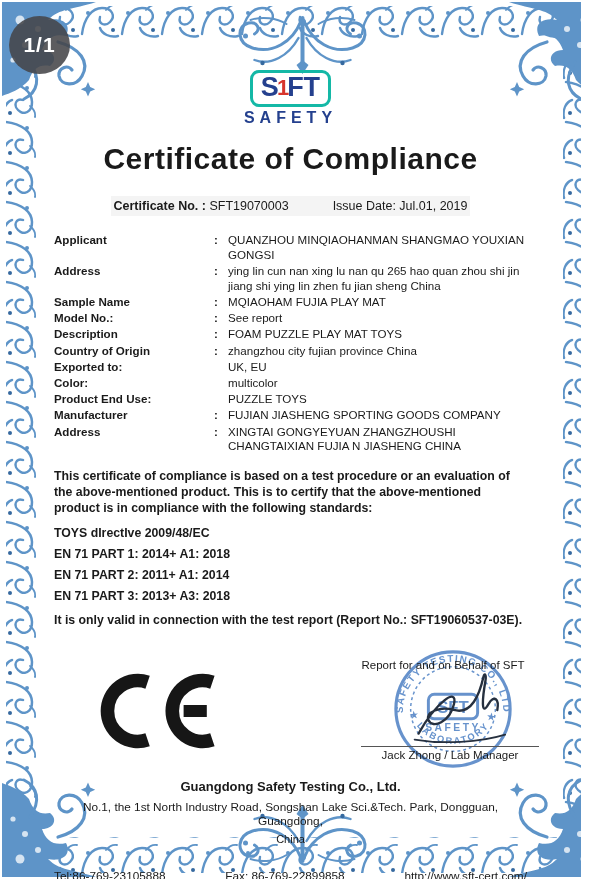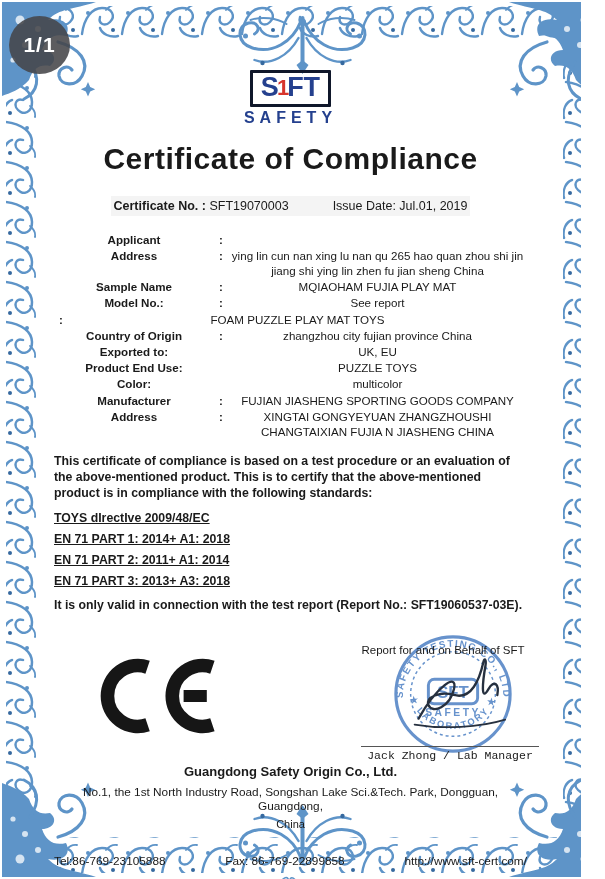--- a/index.html
+++ b/index.html
@@ -6,49 +6,49 @@
   .page{position:relative;width:581px;height:879px;background:#fff;overflow:hidden;
         font-family:"Liberation Sans",sans-serif;color:#1a1a1a;}
   .border-svg{position:absolute;left:0;top:0;z-index:0;}
   .badge{position:absolute;left:9px;top:16px;width:61px;height:58px;border-radius:50%;
          background:rgba(70,70,73,.88);color:#fff;display:flex;align-items:center;justify-content:center;
          font-size:21px;font-weight:bold;z-index:5;letter-spacing:1px;}
   .content{position:absolute;left:54px;right:54px;top:50px;bottom:46px;z-index:2;}
 
   
   .logo-wrap{text-align:center;padding-top:20px;line-height:1;}
-  .logo-box{display:inline-block;border:3px solid #0f172a;border-radius:1px;padding:1px 8px 3px 8px;}
+  .logo-box{display:inline-block;border:3px solid #14b8a6;border-radius:9px;padding:1px 8px 3px 8px;}
   .logo-box .l{font-weight:bold;font-size:27px;color:#24408e;letter-spacing:0px;}
   .logo-box .one{color:#d7352c;font-size:22px;font-weight:bold;margin:0 -2px;position:relative;top:-1px;}
   .logo-sub{margin-top:3px;font-weight:bold;color:#24408e;font-size:16px;letter-spacing:5px;}
 
   .title{margin-top:16px;text-align:center;font-size:30px;font-weight:bold;letter-spacing:.5px;}
   .certline{margin-top:20px;text-align:center;font-size:12.5px;background:rgba(235,235,235,.55);
             display:flex;justify-content:center;gap:44px;padding:3px 0;width:76%;margin-left:auto;margin-right:auto;}
   .certline b{font-weight:bold;}
 
   
   .fields{margin-top:17px;font-size:11.6px;line-height:1.27;}
-  .f-row{display:flex;margin-bottom:1.5px;text-align:center;}
+  .f-row{display:flex;margin-bottom:1.5px;}
   .f-label{width:160px;font-weight:bold;flex:none;}
   .f-sep{width:14px;flex:none;font-weight:bold;}
   .f-value{flex:1;}
 
   .statement{margin-top:15px;font-weight:bold;font-size:12.3px;line-height:1.3;padding-right:2px;}
   .standards{margin-top:6px;}
-  .standard-item{font-weight:bold;font-size:12.3px;line-height:21px;text-decoration:underline;}
+  .standard-item{font-weight:bold;font-size:12.3px;line-height:21px;}
   .validity{margin-top:6px;font-weight:bold;font-size:12.3px;}
 
   
   .sigrow{position:relative;margin-top:28px;height:122px;}
   .ce{position:absolute;left:40px;top:16px;}
   .signedfor{position:absolute;right:-6px;top:4px;font-size:11.5px;width:180px;text-align:center;z-index:2;}
   .stamp{position:absolute;right:10px;top:-10px;z-index:1;}
-  .sigline{position:absolute;right:-12px;top:106px;width:178px;border-top:1.2px solid #555;
-           text-align:center;font-size:11.5px;padding-top:2px;z-index:2;font-family:Liberation Mono, monospace;}
+  .sigline{position:absolute;right:-12px;top:91px;width:178px;border-top:1.2px solid #555;
+           text-align:center;font-size:11.5px;padding-top:2px;z-index:2;}
 
   
   .footer{text-align:center;margin-top:2px;}
   .f-company{font-weight:bold;font-size:13px;}
   .f-addr{font-size:11.8px;margin-top:6px;}
   .f-country{font-size:11px;margin-top:5px;}
   .f-contact{font-size:11.8px;margin-top:24px;display:flex;justify-content:space-between;gap:34px;}
   .f-div{margin-top:7px;}
 </style>
 </head>
@@ -122,59 +122,61 @@
     <div class="certline">
       <span><b>Certificate No. :</b> <span>SFT19070003</span></span>
       <span><span>Issue Date:</span> <span>Jul.01, 2019</span></span>
     </div>
 
     <div class="fields">
 
     <div class="f-row">
         <span class="f-label">Applicant</span>
         <span class="f-sep">:</span>
+        <span class="f-value">QUANZHOU MINQIAOHANMAN SHANGMAO YOUXIAN GONGSI</span>
       </div>
         <div class="f-row">
         <span class="f-label">Address</span>
         <span class="f-sep">:</span>
         <span class="f-value">ying lin cun nan xing lu nan qu 265 hao quan zhou shi jin jiang shi ying lin zhen fu jian sheng China</span>
       </div>
         <div class="f-row">
         <span class="f-label">Sample Name</span>
         <span class="f-sep">:</span>
         <span class="f-value">MQIAOHAM FUJIA PLAY MAT</span>
       </div>
         <div class="f-row">
         <span class="f-label">Model No.:</span>
         <span class="f-sep">:</span>
         <span class="f-value">See report</span>
       </div>
         <div class="f-row">
+        <span class="f-label">Description</span>
         <span class="f-sep">:</span>
         <span class="f-value">FOAM PUZZLE PLAY MAT TOYS</span>
       </div>
         <div class="f-row">
         <span class="f-label">Country of Origin</span>
         <span class="f-sep">:</span>
         <span class="f-value">zhangzhou city fujian province China</span>
       </div>
         <div class="f-row">
         <span class="f-label">Exported to:</span>
         <span class="f-sep"></span>
         <span class="f-value">UK, EU</span>
       </div>
         <div class="f-row">
+        <span class="f-label">Color:</span>
+        <span class="f-sep"></span>
+        <span class="f-value">multicolor</span>
+      </div>
+        <div class="f-row">
         <span class="f-label">Product End Use:</span>
         <span class="f-sep"></span>
         <span class="f-value">PUZZLE TOYS</span>
-      </div>
-        <div class="f-row">
-        <span class="f-label">Color:</span>
-        <span class="f-sep"></span>
-        <span class="f-value">multicolor</span>
       </div>
         <div class="f-row">
         <span class="f-label">Manufacturer</span>
         <span class="f-sep">:</span>
         <span class="f-value">FUJIAN JIASHENG SPORTING GOODS COMPANY</span>
       </div>
         <div class="f-row">
         <span class="f-label">Address</span>
         <span class="f-sep">:</span>
         <span class="f-value">XINGTAI GONGYEYUAN ZHANGZHOUSHI CHANGTAIXIAN FUJIA N JIASHENG CHINA</span>
@@ -223,21 +225,21 @@
         <g fill="none" stroke="#26303f" stroke-width="2.4" stroke-linecap="round">
           <path d="M30,90 C48,58 70,42 66,60 C62,78 44,86 40,76 C37,68 52,62 66,66 C84,71 92,50 96,32 C97,28 99,30 98,36 C95,53 93,74 101,60 C107,50 112,55 110,66"></path>
           <path d="M26,96 C55,101 92,99 118,91" stroke-width="1.8"></path>
         </g>
       </svg>
 
       <div class="sigline">Jack Zhong / Lab Manager</div>
     </div>
 
     <div class="footer">
-      <div class="f-company">Guangdong Safety Origin Co., Ltd.</div>
+      <div class="f-company">Guangdong Safety Testing Co., Ltd.</div>
       <div class="f-addr">No.1, the 1st North Industry Road, Songshan Lake Sci.&amp;Tech. Park, Dongguan, Guangdong,</div>
       <div class="f-country">China</div>
       <div class="f-contact">
         <span>Tel:86-769-23105888</span>
         <span>Fax: 86-769-22899858</span>
         <span>http://www.sft-cert.com/</span>
       </div>
       <div class="f-div">
         <svg width="160" height="18" viewBox="0 0 160 18" aria-hidden="true">
           <g stroke="#5e94c8" fill="none" stroke-width="2" stroke-linecap="round">

